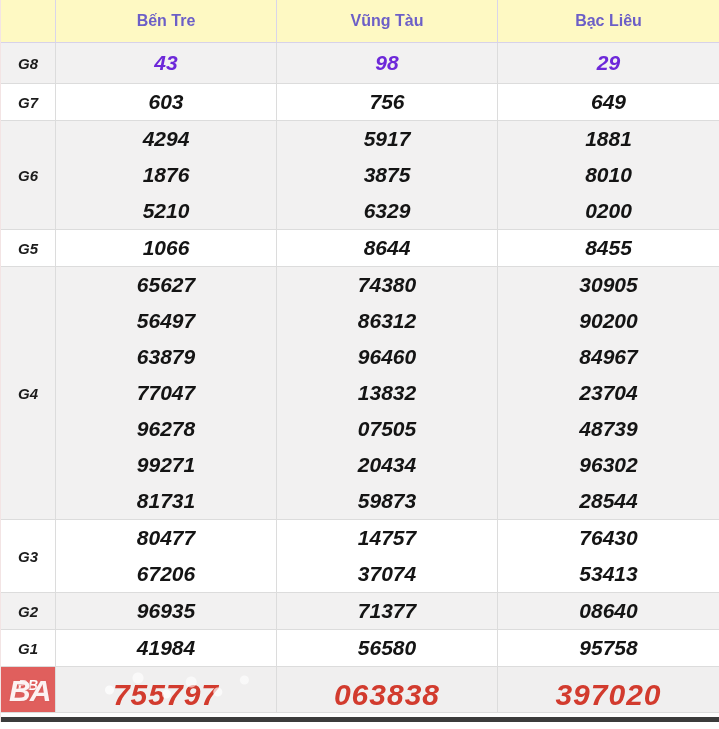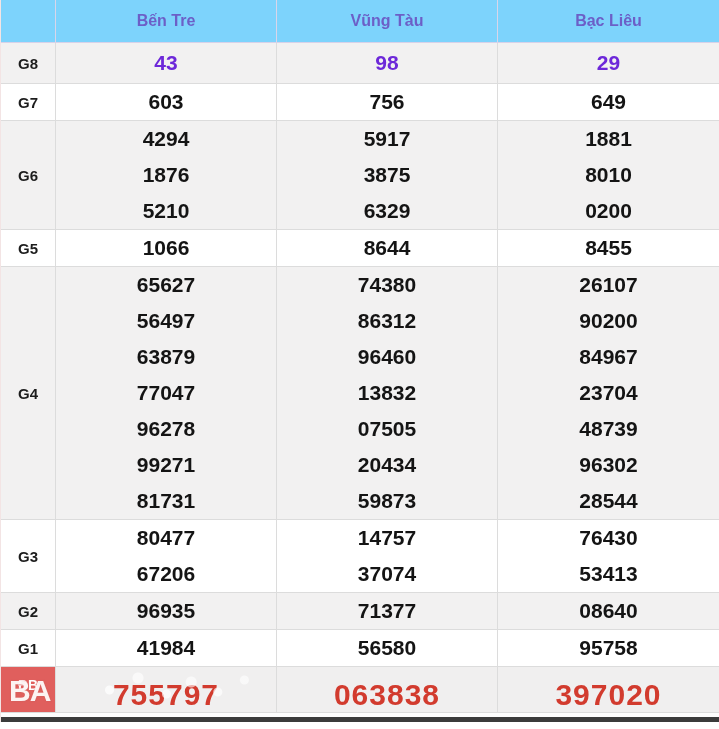--- a/index.html
+++ b/index.html
@@ -17,21 +17,21 @@
     border-left: 1px solid #f3e4e4;
     box-sizing: border-box;
   }
   .row {
     display: grid;
     grid-template-columns: 55px 1fr 1fr 1fr;
     border-bottom: 1px solid #dcdcdc;
     box-sizing: border-box;
   }
   .header-row {
-    background: #7dd3fc;
+    background: #fef9c3;
     height: 43px;
     border-bottom: 1px solid #d7d2e9;
     text-align: right;
   }
   .header-cell {
     display: flex;
     align-items: center;
     justify-content: center;
     color: #6c5fc7;
     font-weight: bold;
@@ -41,20 +41,21 @@
   .header-cell:last-child { border-right: none; }
   .corner-cell { border-right: 1px solid #d9d5ea; }
 
   .cell {
     border-right: 1px solid #dcdcdc;
     display: flex;
     flex-direction: column;
     justify-content: center;
     align-items: center;
     box-sizing: border-box;
+    font-style: italic;
   }
   .row > .cell:last-child { border-right: none; }
 
   .label-cell {
     font-weight: bold;
     font-size: 15px;
     color: #1c1c1c;
   }
   .num {
     height: 36px;
@@ -221,21 +222,21 @@
         <div class="cell num-cell">
           <div class="num">74380</div>
           <div class="num">86312</div>
           <div class="num">96460</div>
           <div class="num">13832</div>
           <div class="num">07505</div>
           <div class="num">20434</div>
           <div class="num">59873</div>
         </div>
         <div class="cell num-cell">
-          <div class="num">26107</div>
+          <div class="num">30905</div>
           <div class="num">90200</div>
           <div class="num">84967</div>
           <div class="num">23704</div>
           <div class="num">48739</div>
           <div class="num">96302</div>
           <div class="num">28544</div>
         </div>
       </div>
       <div class="row plain">
         <div class="cell label-cell">

